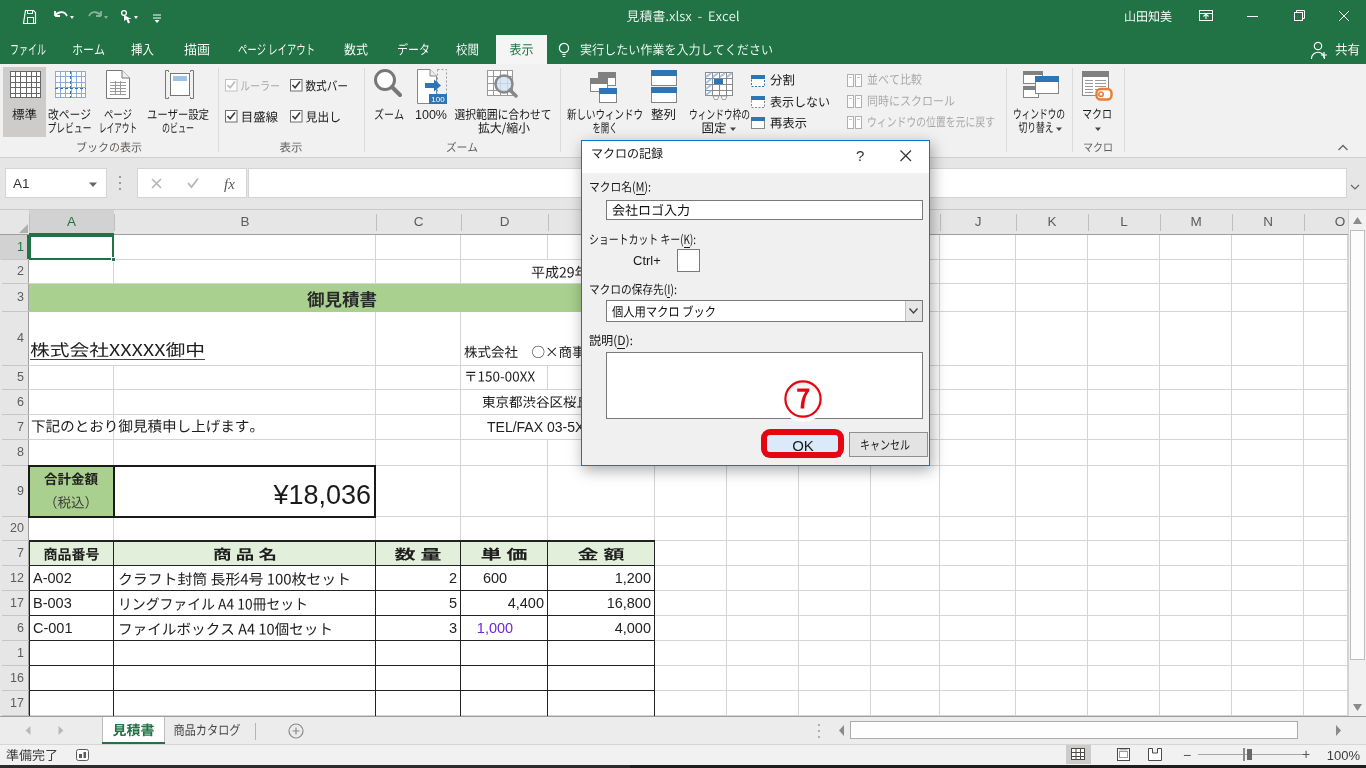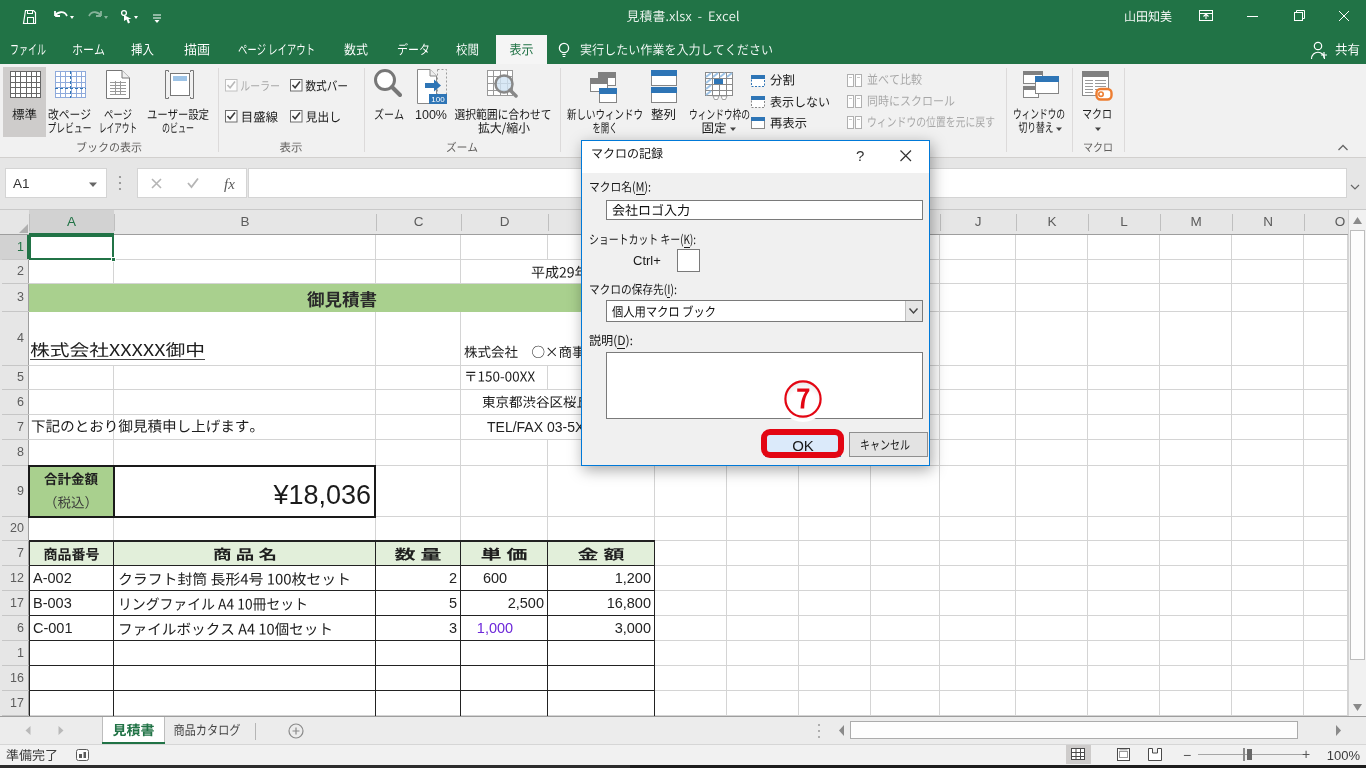--- a/index.html
+++ b/index.html
@@ -638,26 +638,26 @@
     <div class="abs" style="left:29px;top:640px;width:626px;height:1px;background:#222"></div>
     <div class="abs" style="left:29px;top:665px;width:626px;height:1px;background:#222"></div>
     <div class="abs" style="left:29px;top:690px;width:626px;height:1px;background:#222"></div>
     <div class="abs" style="left:29px;top:540px;width:626px;height:1px;background:#222"></div>
     <div class="abs lt" style="left:33px;top:570px;width:78px;height:17px;font-size:14.5px;color:#222">A-002</div>
     <div class="abs lt" style="left:376px;top:570px;width:81px;height:17px;font-size:14.5px;color:#222;text-align:right">2</div>
     <div class="abs lt" style="left:446px;top:570px;width:98px;height:17px;font-size:14.5px;color:#222;text-align:center">600</div>
     <div class="abs lt" style="left:540px;top:570px;width:111px;height:17px;font-size:14.5px;color:#222;text-align:right">1,200</div>
     <div class="abs lt" style="left:33px;top:595px;width:78px;height:17px;font-size:14.5px;color:#222">B-003</div>
     <div class="abs lt" style="left:376px;top:595px;width:81px;height:17px;font-size:14.5px;color:#222;text-align:right">5</div>
-    <div class="abs lt" style="left:446px;top:595px;width:98px;height:17px;font-size:14.5px;color:#222;text-align:right">2,500</div>
+    <div class="abs lt" style="left:446px;top:595px;width:98px;height:17px;font-size:14.5px;color:#222;text-align:right">4,400</div>
     <div class="abs lt" style="left:540px;top:595px;width:111px;height:17px;font-size:14.5px;color:#222;text-align:right">16,800</div>
     <div class="abs lt" style="left:33px;top:620px;width:78px;height:17px;font-size:14.5px;color:#222">C-001</div>
     <div class="abs lt" style="left:376px;top:620px;width:81px;height:17px;font-size:14.5px;color:#222;text-align:right">3</div>
     <div class="abs lt" style="left:446px;top:620px;width:98px;height:17px;font-size:14.5px;color:#6d28d9;text-align:center">1,000</div>
-    <div class="abs lt" style="left:540px;top:620px;width:111px;height:17px;font-size:14.5px;color:#222;text-align:right">3,000</div>
+    <div class="abs lt" style="left:540px;top:620px;width:111px;height:17px;font-size:14.5px;color:#222;text-align:right">4,000</div>
     <div class="abs" style="left:29px;top:235px;width:85px;height:25px;border:2px solid #217346;background:transparent"></div>
     <div class="abs" style="left:111px;top:257px;width:5px;height:5px;background:#217346;border:1px solid #fff"></div>
     <div class="abs" style="left:0px;top:716px;width:1366px;height:1px;background:#9e9e9e"></div>
     <div class="abs" style="left:0px;top:717px;width:1366px;height:27px;background:#ececec"></div>
     <svg class="abs" style="left:22px;top:724px" width="50" height="13">
       <path d="M8.5 2 L3.5 6.5 L8.5 11 Z" fill="#b9b9b9"></path>
       <path d="M36.5 2 L41.5 6.5 L36.5 11 Z" fill="#b9b9b9"></path>
     </svg>
     <div class="abs" style="left:102px;top:717px;width:63px;height:25px;background:#fff;border-left:1px solid #bdbdbd;border-right:1px solid #bdbdbd"></div>
     <div class="abs" style="left:102px;top:742px;width:63px;height:2px;background:#217346"></div>

